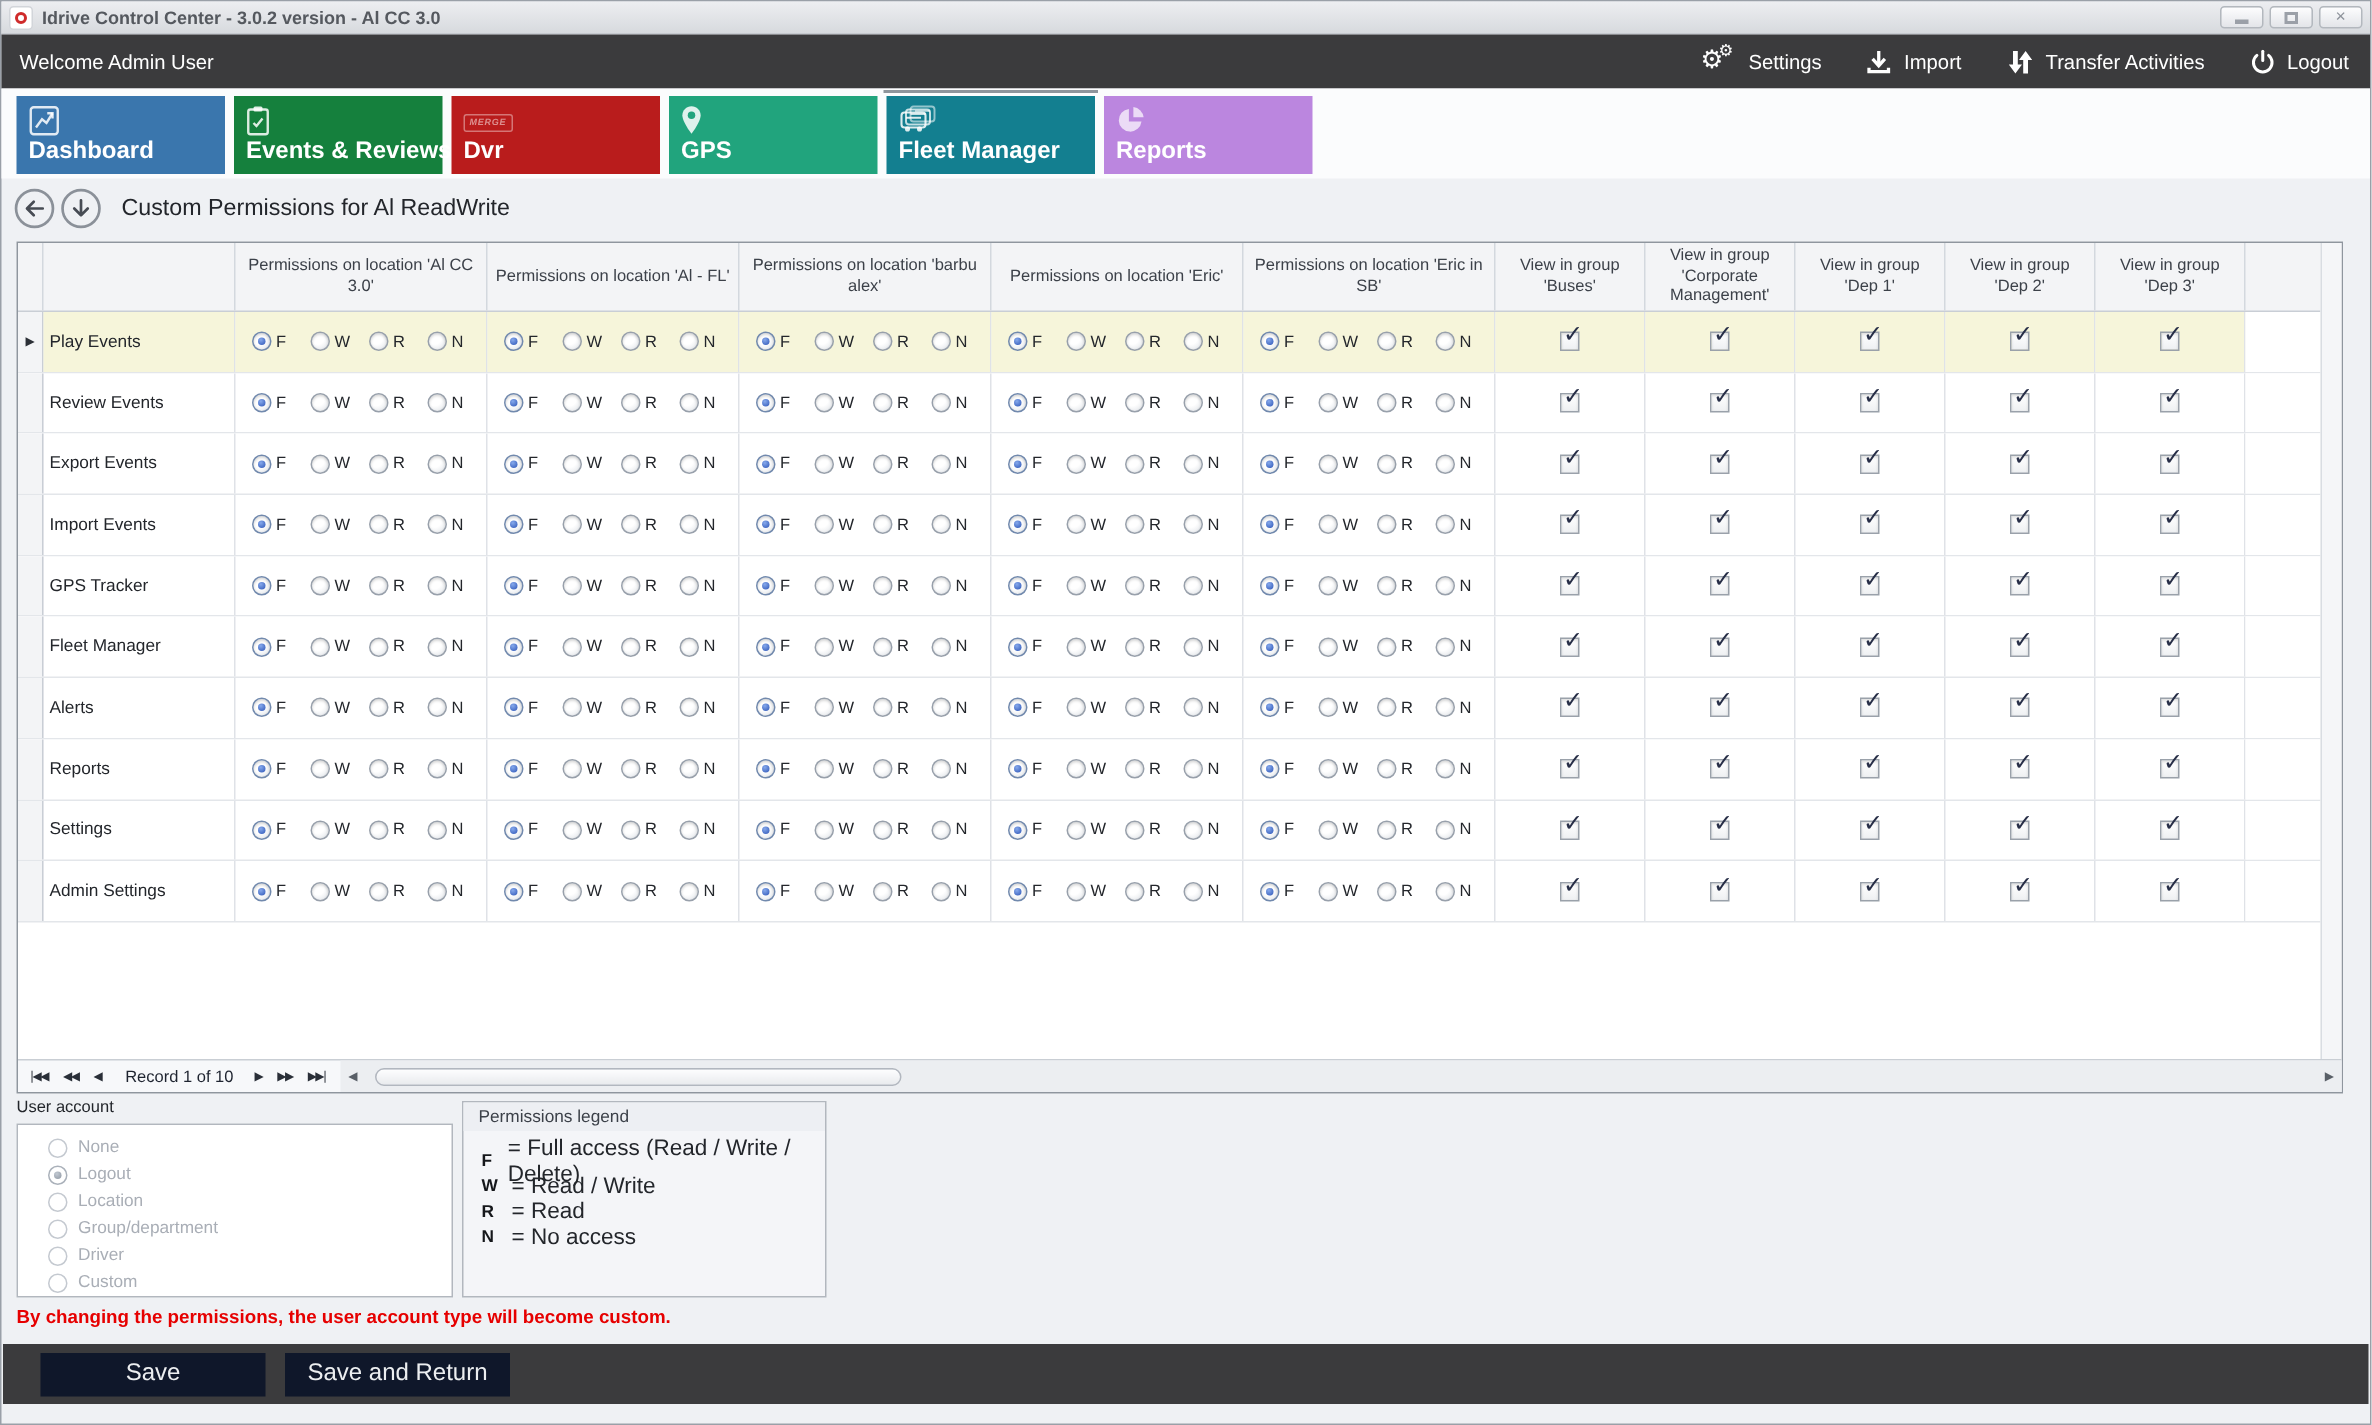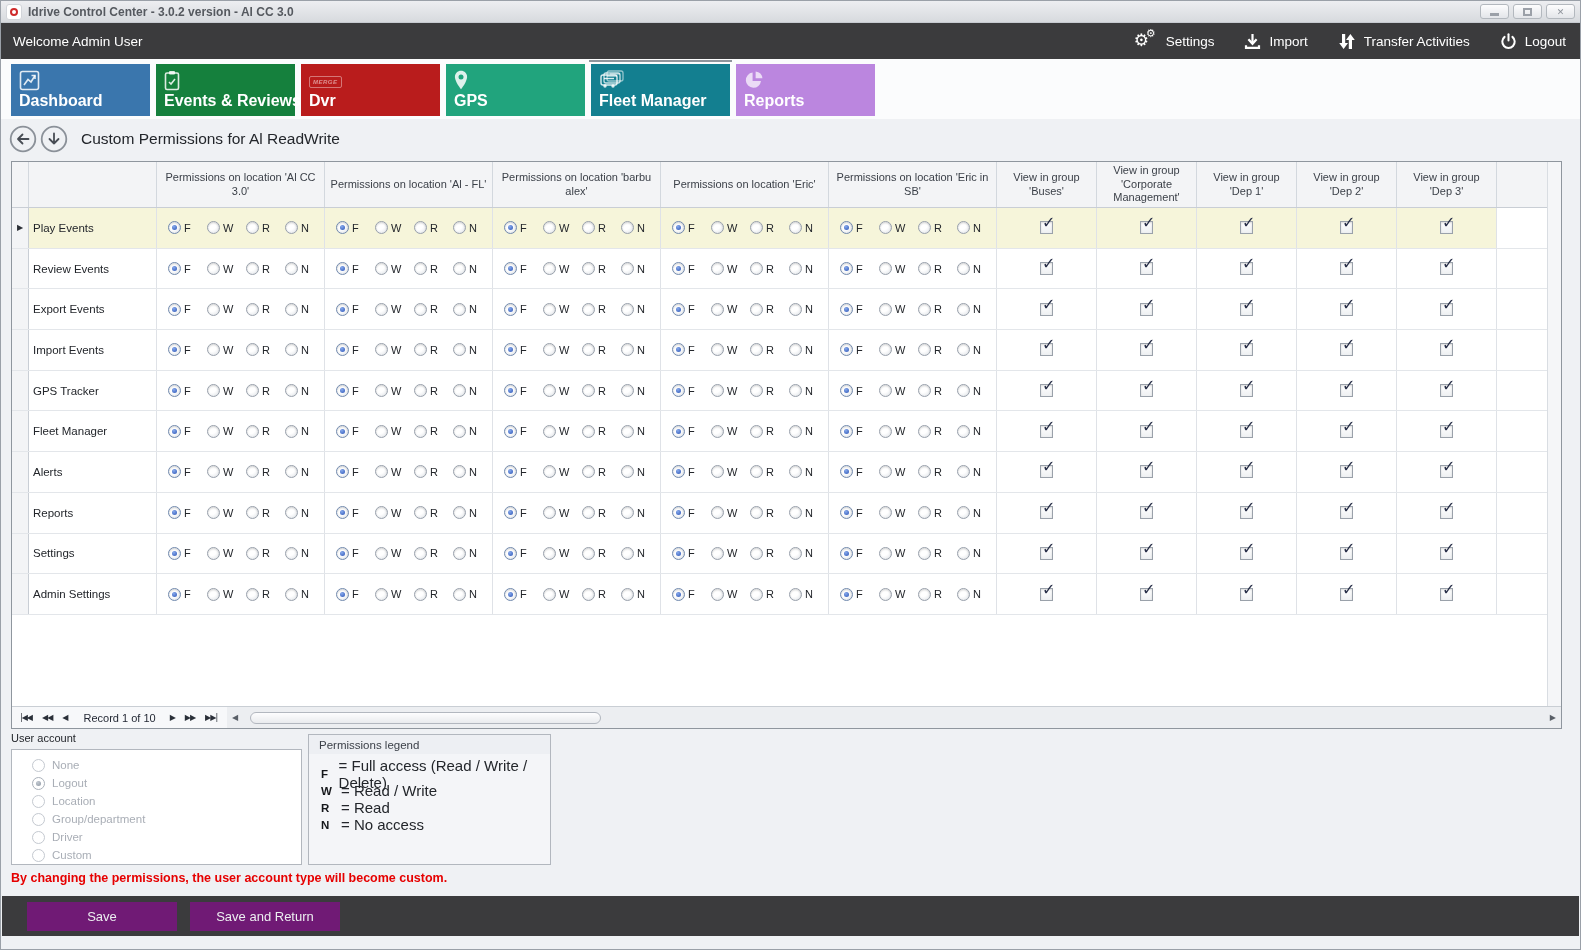--- a/index.html
+++ b/index.html
@@ -93,21 +93,21 @@
   .legend-header { height:19px; background:#edeff3; display:flex; align-items:center; padding-left:10px; font-size:11.5px; color:#3c4149; }
   .legend-body { padding:11px 0 0 12px; }
   .legend-row { display:flex; height:17px; align-items:center; }
   .legend-key { width:20px; font-size:11.5px; font-weight:bold; color:#15171b; }
   .legend-text { font-size:15px; color:#23262b; }
 
   .warning { position:absolute; left:10px; top:870px; font-size:12.5px; font-weight:bold; color:#e60000; }
 
   
   .footer { position:absolute; left:1px; right:1px; bottom:13px; height:40px; background:#3b3b3d; display:flex; align-items:center; padding-left:25px; gap:13px; }
-  .btn { width:150px; height:29px; background:#701a75; color:#eceef0; font-size:13px; display:flex; align-items:center; justify-content:center; cursor:default; }
+  .btn { width:150px; height:29px; background:#0f172a; color:#eceef0; font-size:16px; display:flex; align-items:center; justify-content:center; cursor:default; }
 </style>
 </head>
 <body>
 
 <div class="window">
 
   <div class="titlebar">
     <span class="title-icon">
         <span class="ring"></span>
       </span>

